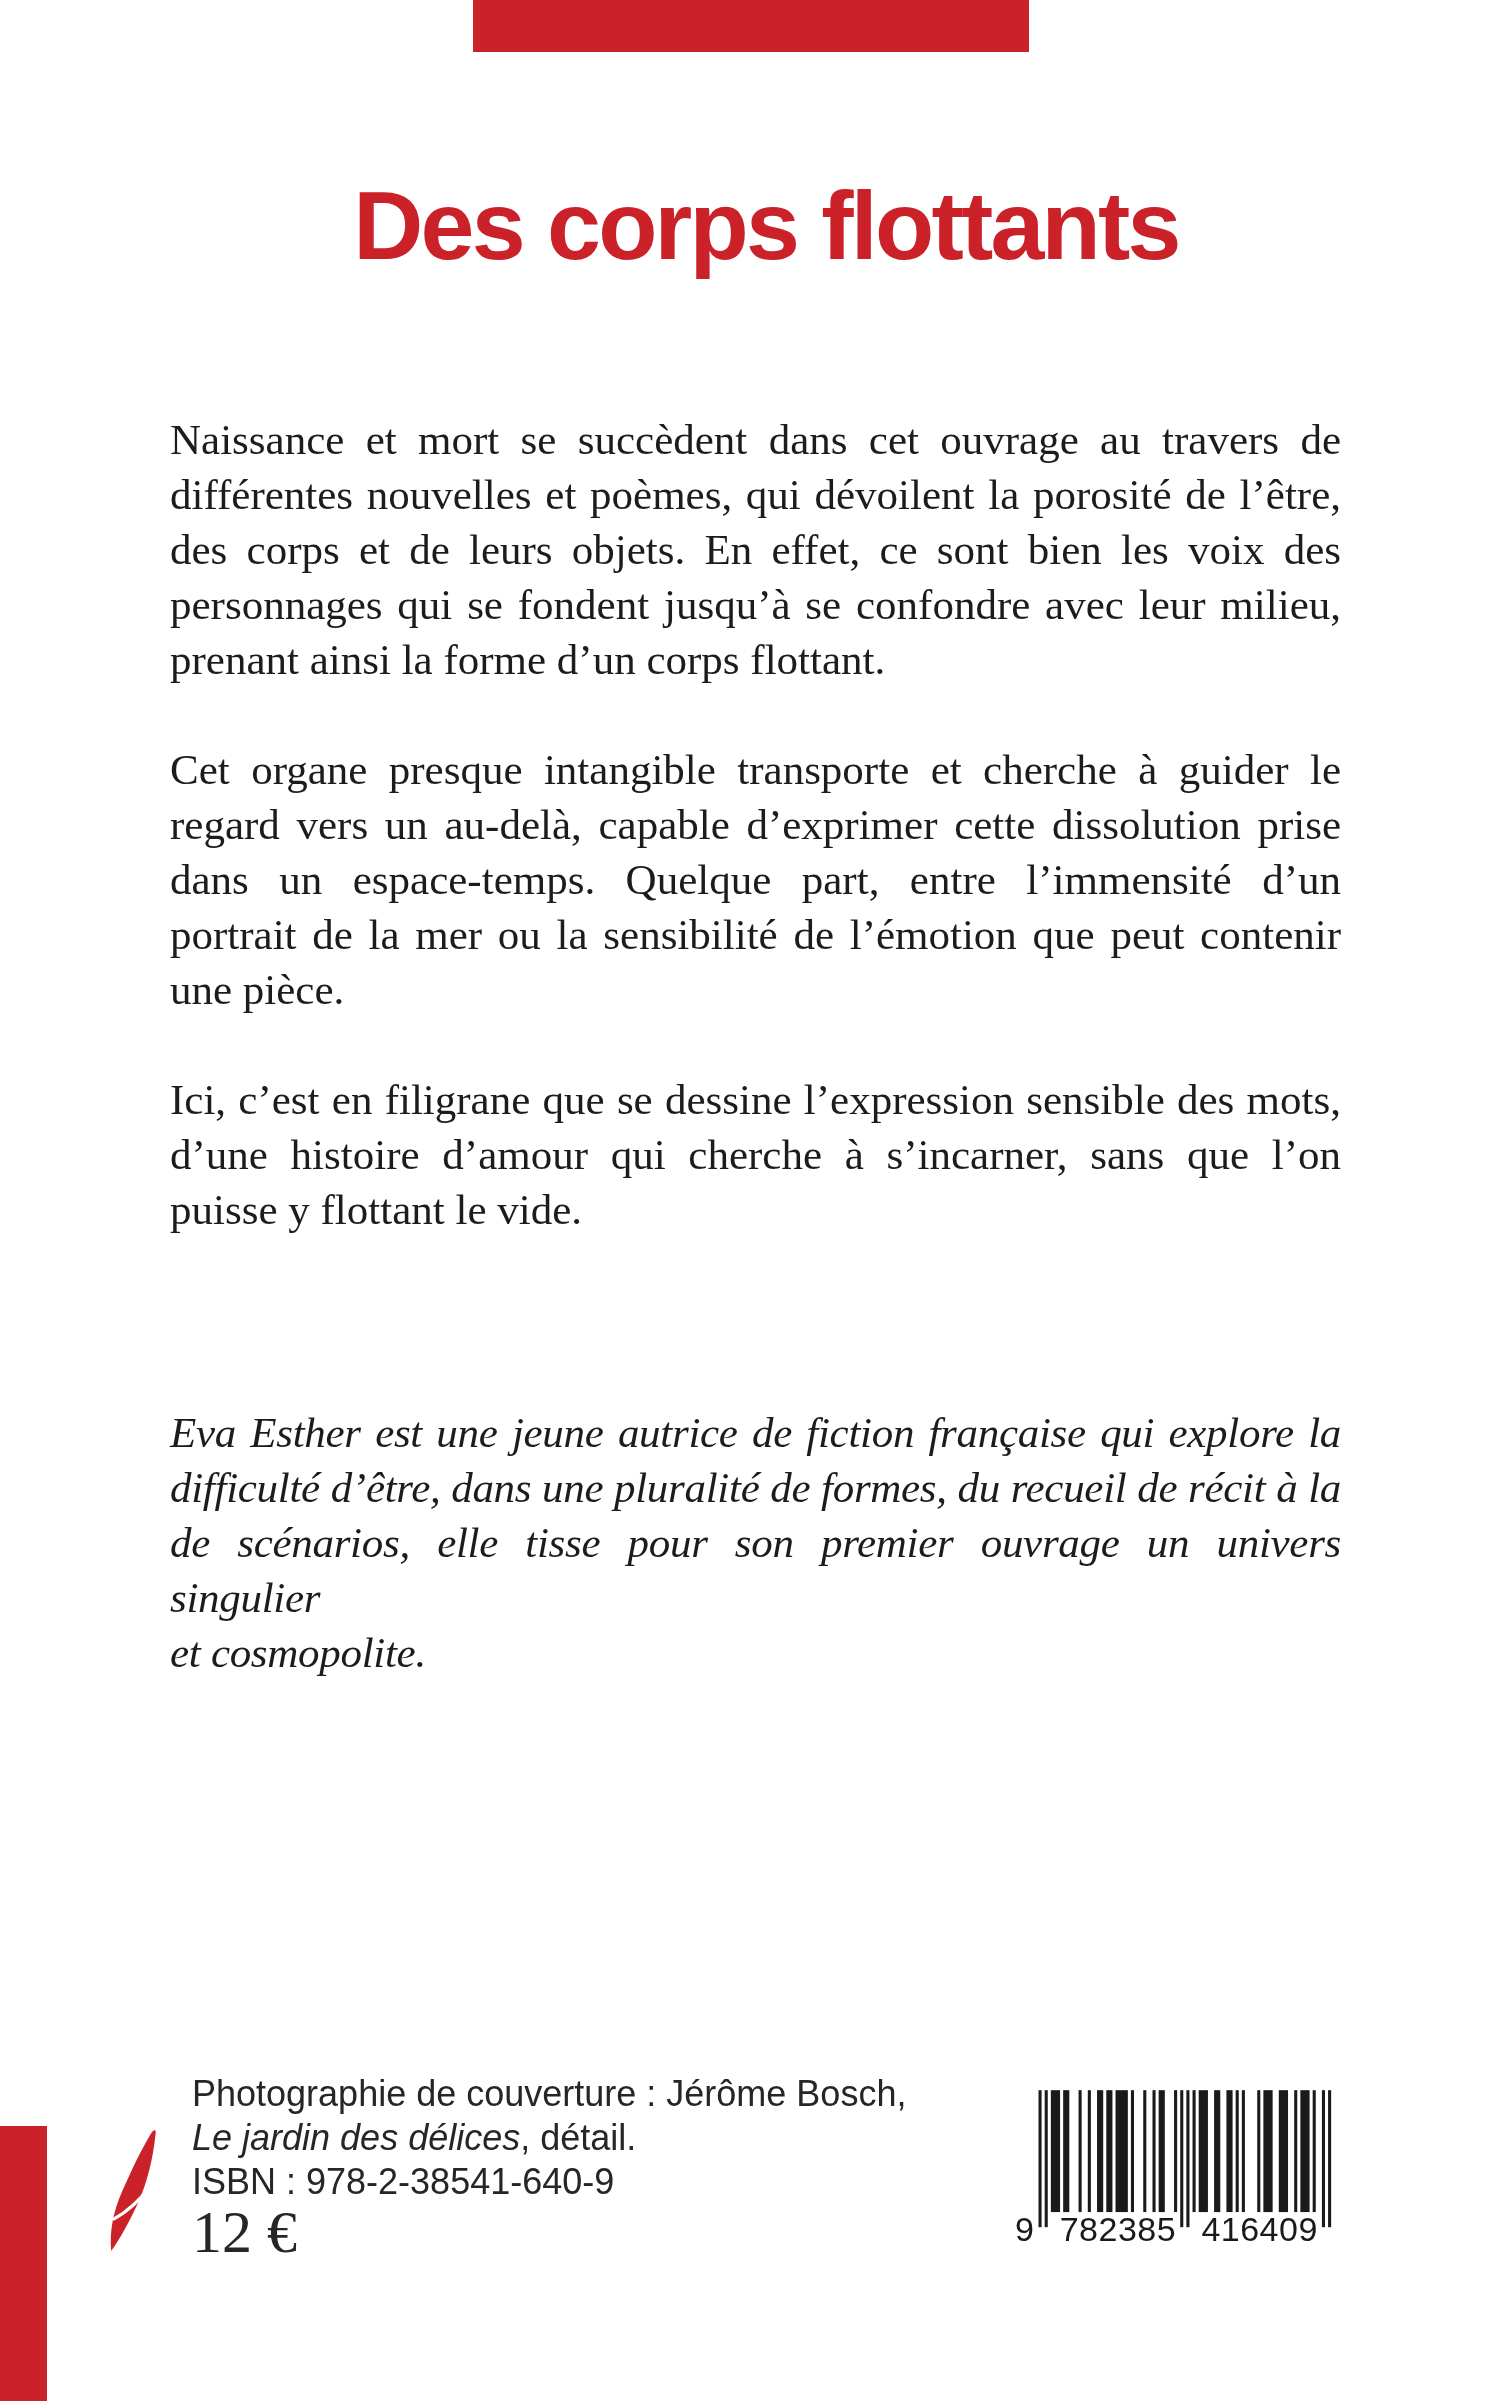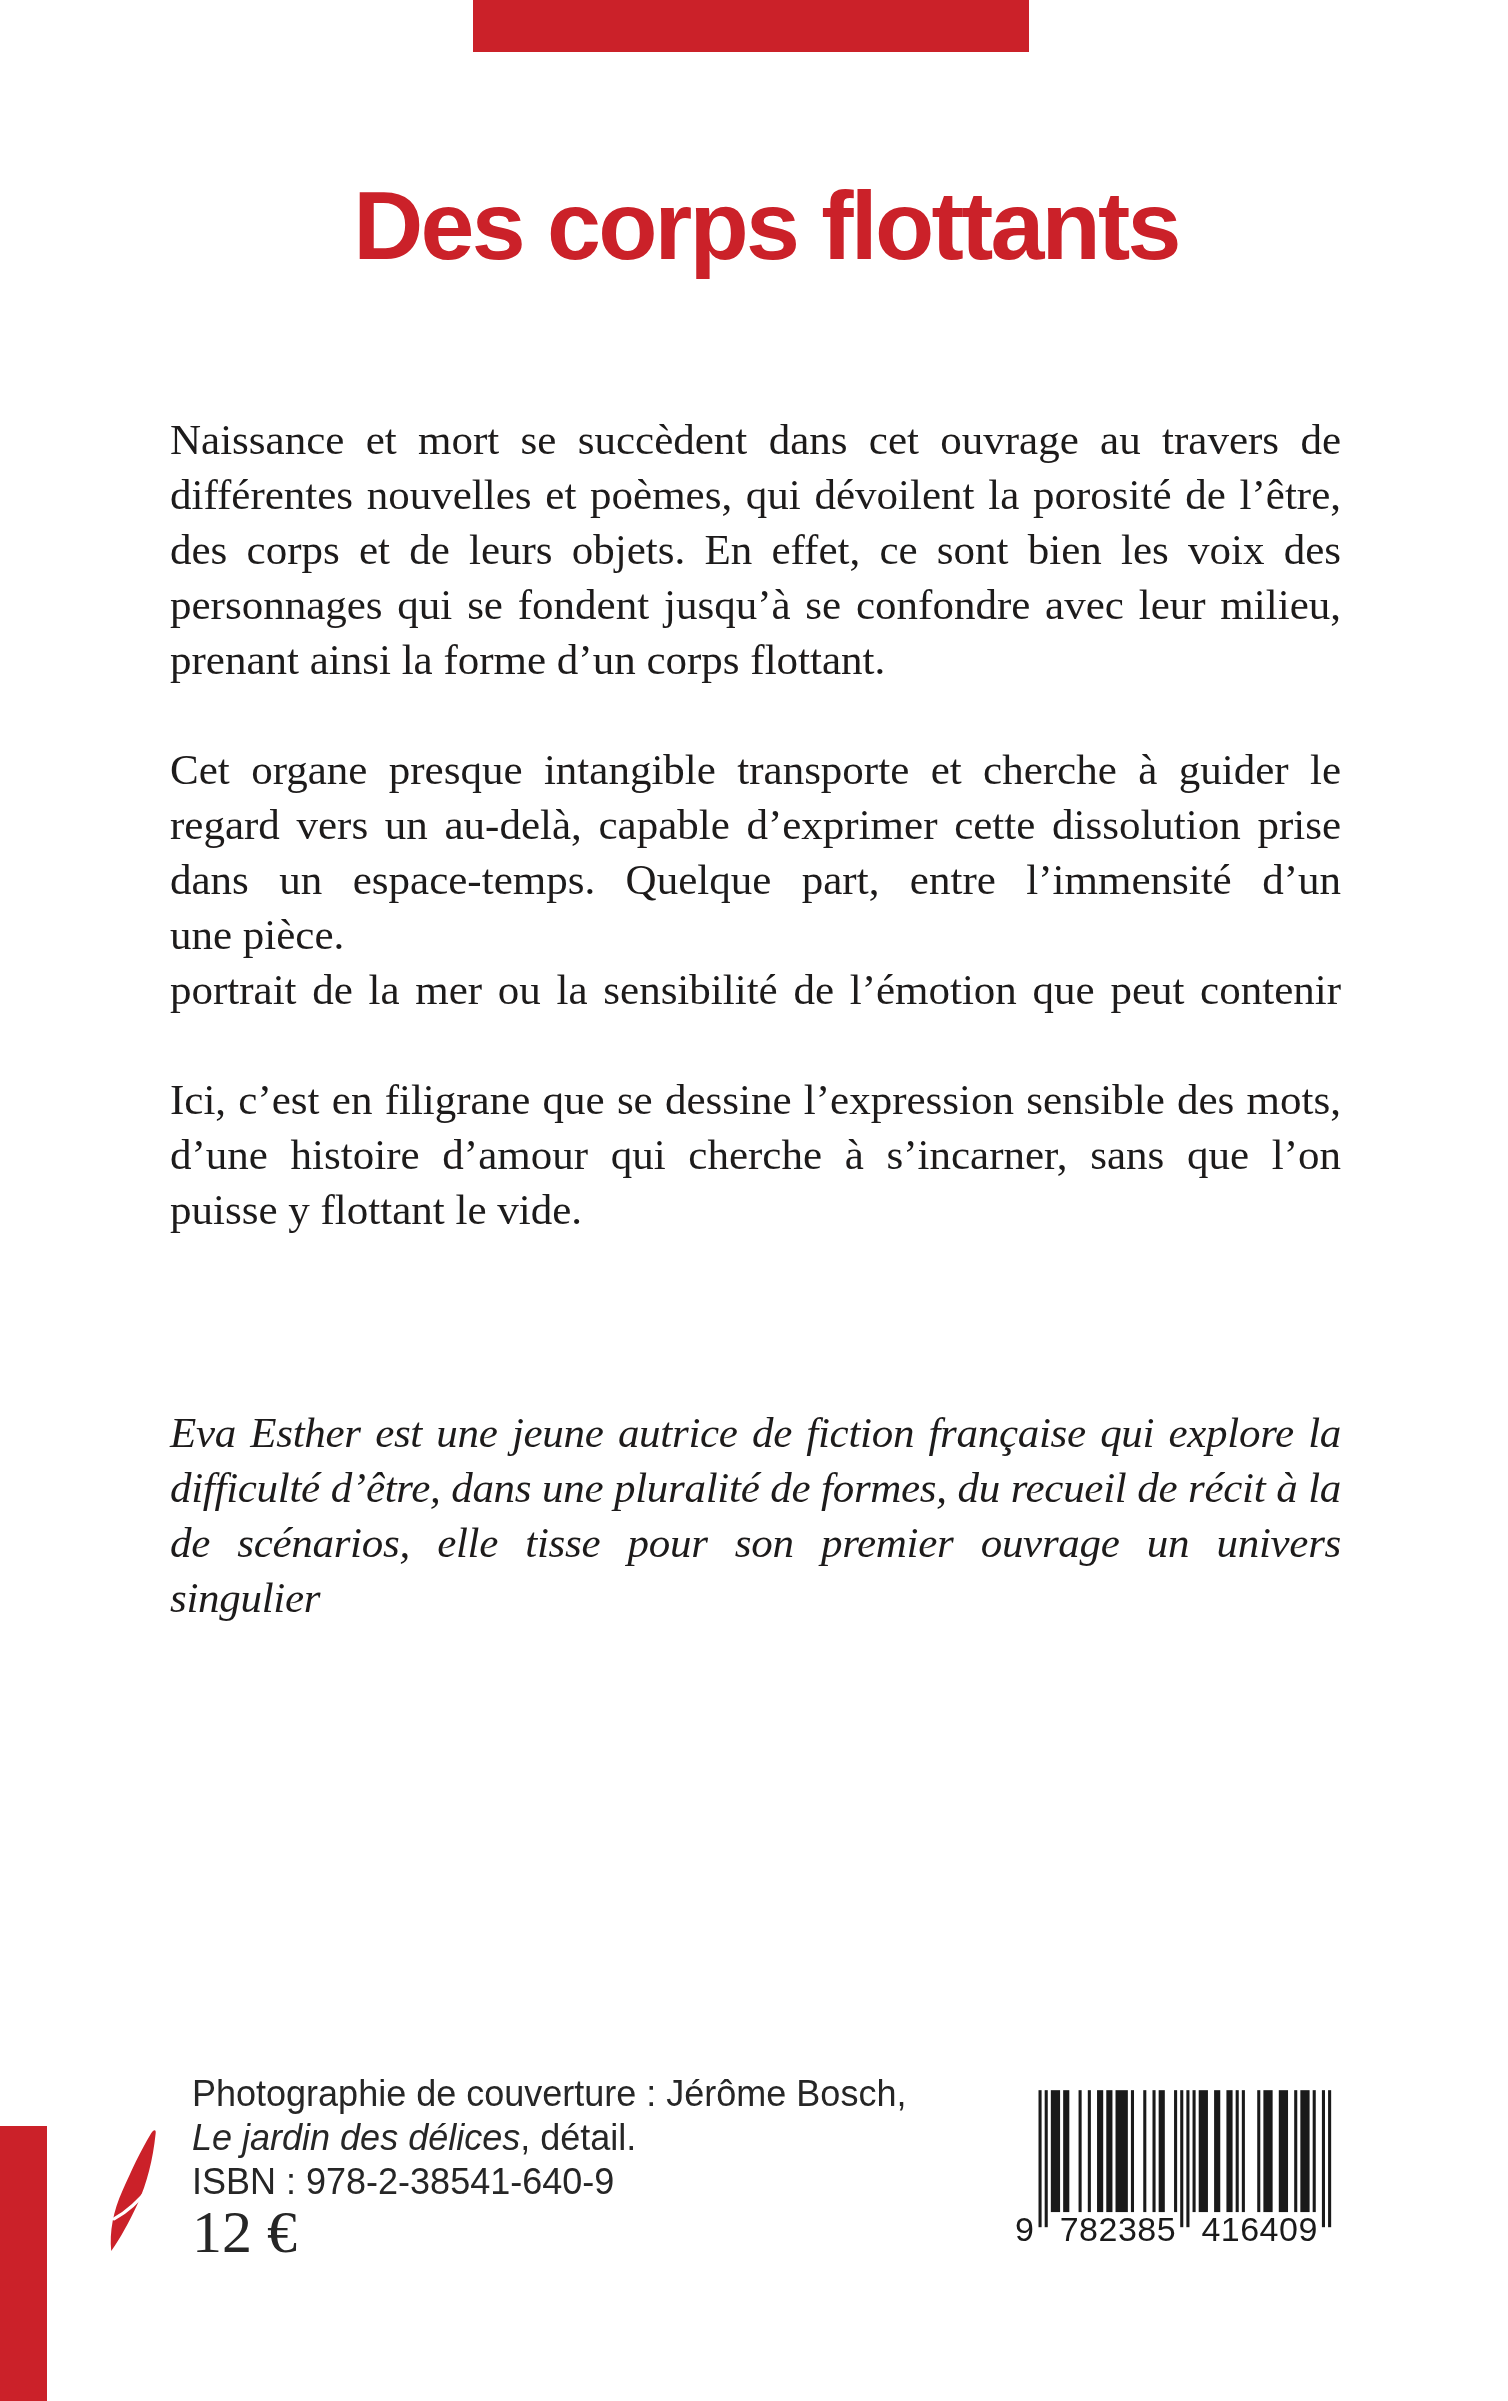--- a/index.html
+++ b/index.html
@@ -109,32 +109,33 @@
         <div class="jline">Naissance et mort se succèdent dans cet ouvrage au travers de</div>
         <div class="jline">différentes nouvelles et poèmes, qui dévoilent la porosité de l’être,</div>
         <div class="jline">des corps et de leurs objets. En effet, ce sont bien les voix des</div>
         <div class="jline">personnages qui se fondent jusqu’à se confondre avec leur milieu,</div>
         <div class="jline jlast">prenant ainsi la forme d’un corps flottant.</div>
       </div>
       <div class="para">
         <div class="jline">Cet organe presque intangible transporte et cherche à guider le</div>
         <div class="jline">regard vers un au-delà, capable d’exprimer cette dissolution prise</div>
         <div class="jline">dans un espace-temps. Quelque part, entre l’immensité d’un</div>
+        <div class="jline">portrait de la mer ou la sensibilité de l’émotion que peut contenir</div>
         <div class="jline jlast">une pièce.</div>
-        <div class="jline">portrait de la mer ou la sensibilité de l’émotion que peut contenir</div>
       </div>
       <div class="para">
         <div class="jline">Ici, c’est en filigrane que se dessine l’expression sensible des mots,</div>
         <div class="jline">d’une histoire d’amour qui cherche à s’incarner, sans que l’on</div>
         <div class="jline jlast">puisse y flottant le vide.</div>
       </div>
       <div class="para italic">
         <div class="jline">Eva Esther est une jeune autrice de fiction française qui explore la</div>
         <div class="jline">difficulté d’être, dans une pluralité de formes, du recueil de récit à la</div>
         <div class="jline">de scénarios, elle tisse pour son premier ouvrage un univers singulier</div>
+        <div class="jline jlast">et cosmopolite.</div>
       </div>
     </div>
 
   <div class="credits">
     <div>Photographie de couverture : Jérôme Bosch,</div>
     <div><span class="it">Le jardin des délices</span><span>, détail.</span></div>
     <div>ISBN : 978-2-38541-640-9</div>
     <div class="price">12 €</div>
   </div>
 

